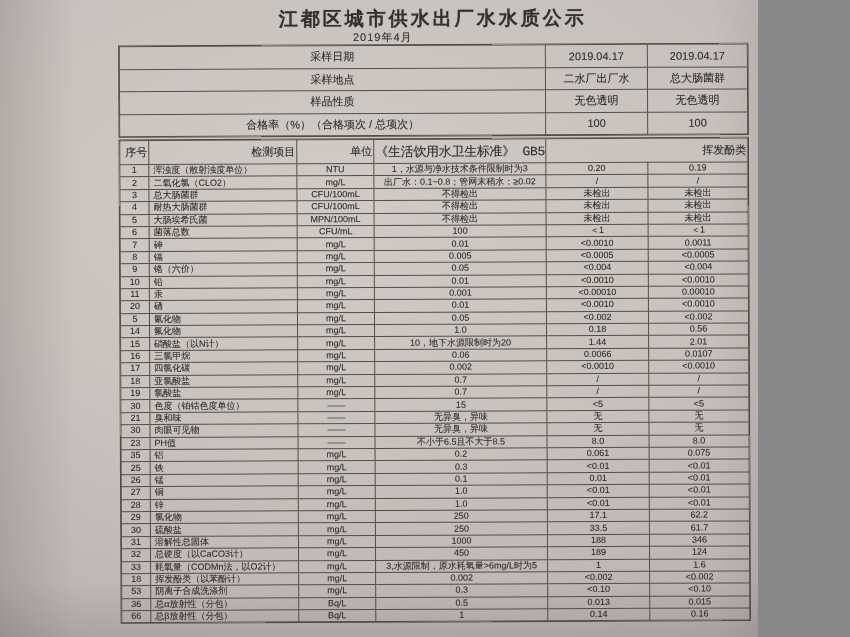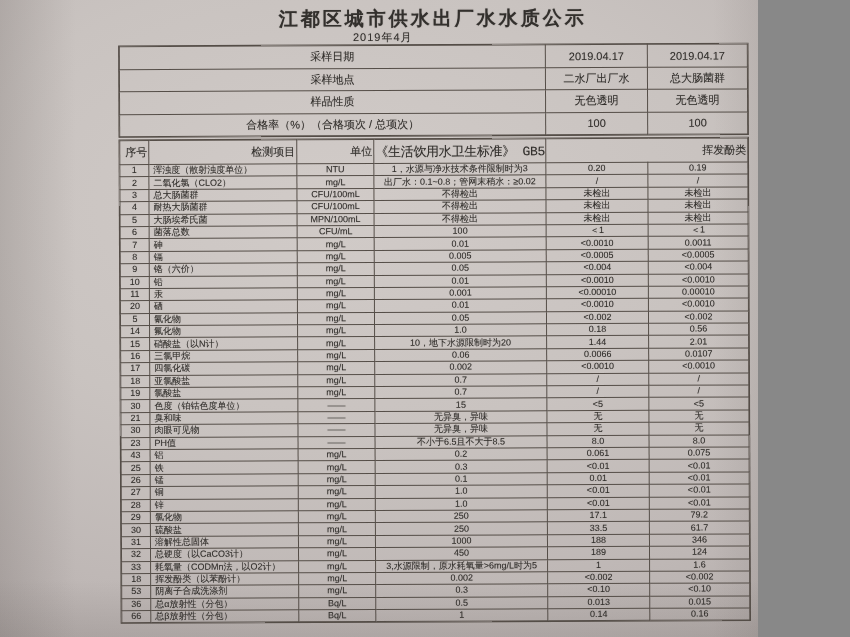--- a/index.html
+++ b/index.html
@@ -284,21 +284,21 @@
           </tr>
           <tr>
             <td class="c0">23</td>
             <td class="c1">PH值</td>
             <td class="c2">——</td>
             <td class="c3">不小于6.5且不大于8.5</td>
             <td class="c4">8.0</td>
             <td class="c5">8.0</td>
           </tr>
           <tr>
-            <td class="c0">43</td>
+            <td class="c0">35</td>
             <td class="c1">铝</td>
             <td class="c2">mg/L</td>
             <td class="c3">0.2</td>
             <td class="c4">0.061</td>
             <td class="c5">0.075</td>
           </tr>
           <tr>
             <td class="c0">25</td>
             <td class="c1">铁</td>
             <td class="c2">mg/L</td>
@@ -329,21 +329,21 @@
             <td class="c3">1.0</td>
             <td class="c4">&lt;0.01</td>
             <td class="c5">&lt;0.01</td>
           </tr>
           <tr>
             <td class="c0">29</td>
             <td class="c1">氯化物</td>
             <td class="c2">mg/L</td>
             <td class="c3">250</td>
             <td class="c4">17.1</td>
-            <td class="c5">79.2</td>
+            <td class="c5">62.2</td>
           </tr>
           <tr>
             <td class="c0">30</td>
             <td class="c1">硫酸盐</td>
             <td class="c2">mg/L</td>
             <td class="c3">250</td>
             <td class="c4">33.5</td>
             <td class="c5">61.7</td>
           </tr>
           <tr>

